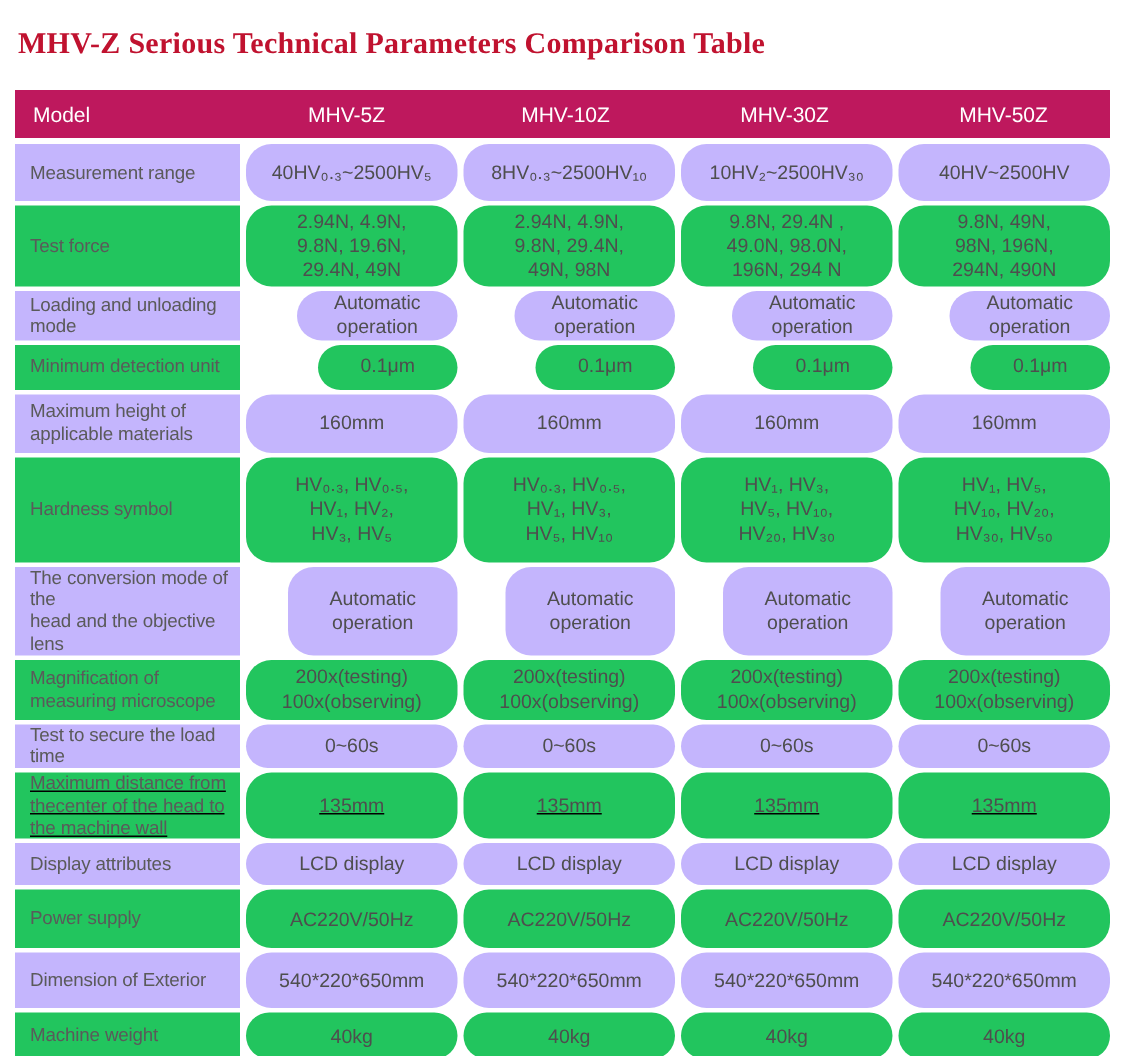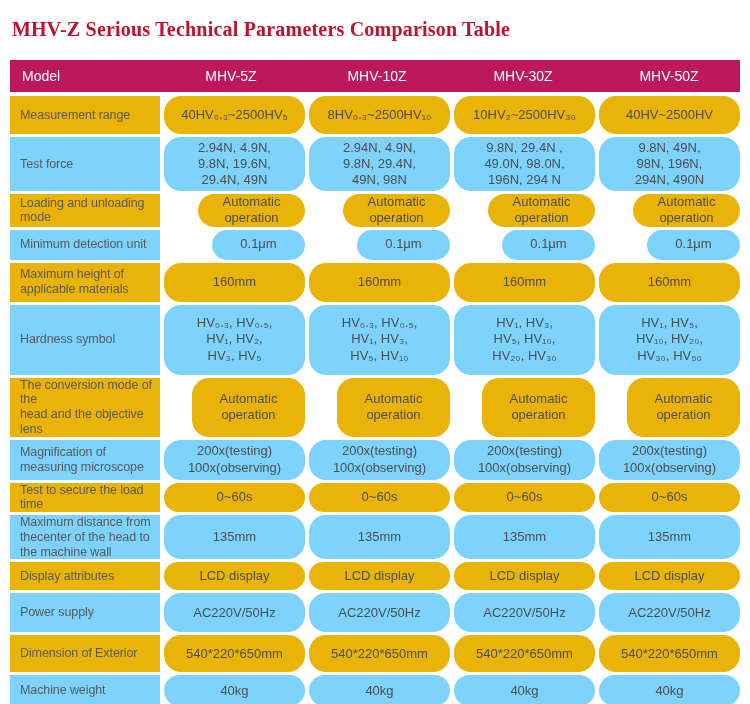--- a/index.html
+++ b/index.html
@@ -42,22 +42,22 @@
   .cell + .cell { margin-left:4px;border-radius:17px; }
   .label-cell {
     width:150px; padding-left:10px;
     font-size:12.5px; color:#5a5a5a; line-height:1.18;
     letter-spacing:-0.1px;
   }
   .value-cell {
     flex:1; justify-content:center; text-align:center;
     font-size:13px; color:#4e4e4e; line-height:1.25;
   }
-  .row.gray .cell { background:#eab308; }
-  .row.white .cell { background:#7dd3fc; }
+  .row.gray .cell { background:#c4b5fd; }
+  .row.white .cell { background:#22c55e; }
 </style>
 </head>
 <body>
 
 <div class="page">
   <h1 class="page-title">MHV-Z Serious Technical Parameters Comparison Table</h1>
 
   <div class="table">
     <div class="thead">
         <div class="th-label">Model</div>
@@ -146,21 +146,21 @@
           <div class="cell value-cell">200x(testing)
 100x(observing)</div>
         </div>
         <div class="row gray" style="min-height: 28px;">
           <div class="cell label-cell">Test to secure the load time</div>
           <div class="cell value-cell">0~60s</div>
           <div class="cell value-cell">0~60s</div>
           <div class="cell value-cell">0~60s</div>
           <div class="cell value-cell">0~60s</div>
         </div>
-        <div class="row white" style="min-height: 39px;">
+        <div class="row white" style="min-height: 39px; text-decoration: underline;">
           <div class="cell label-cell">Maximum distance from
 thecenter of the head to
 the machine wall</div>
           <div class="cell value-cell">135mm</div>
           <div class="cell value-cell">135mm</div>
           <div class="cell value-cell">135mm</div>
           <div class="cell value-cell">135mm</div>
         </div>
         <div class="row gray" style="min-height: 28px;">
           <div class="cell label-cell">Display attributes</div>

